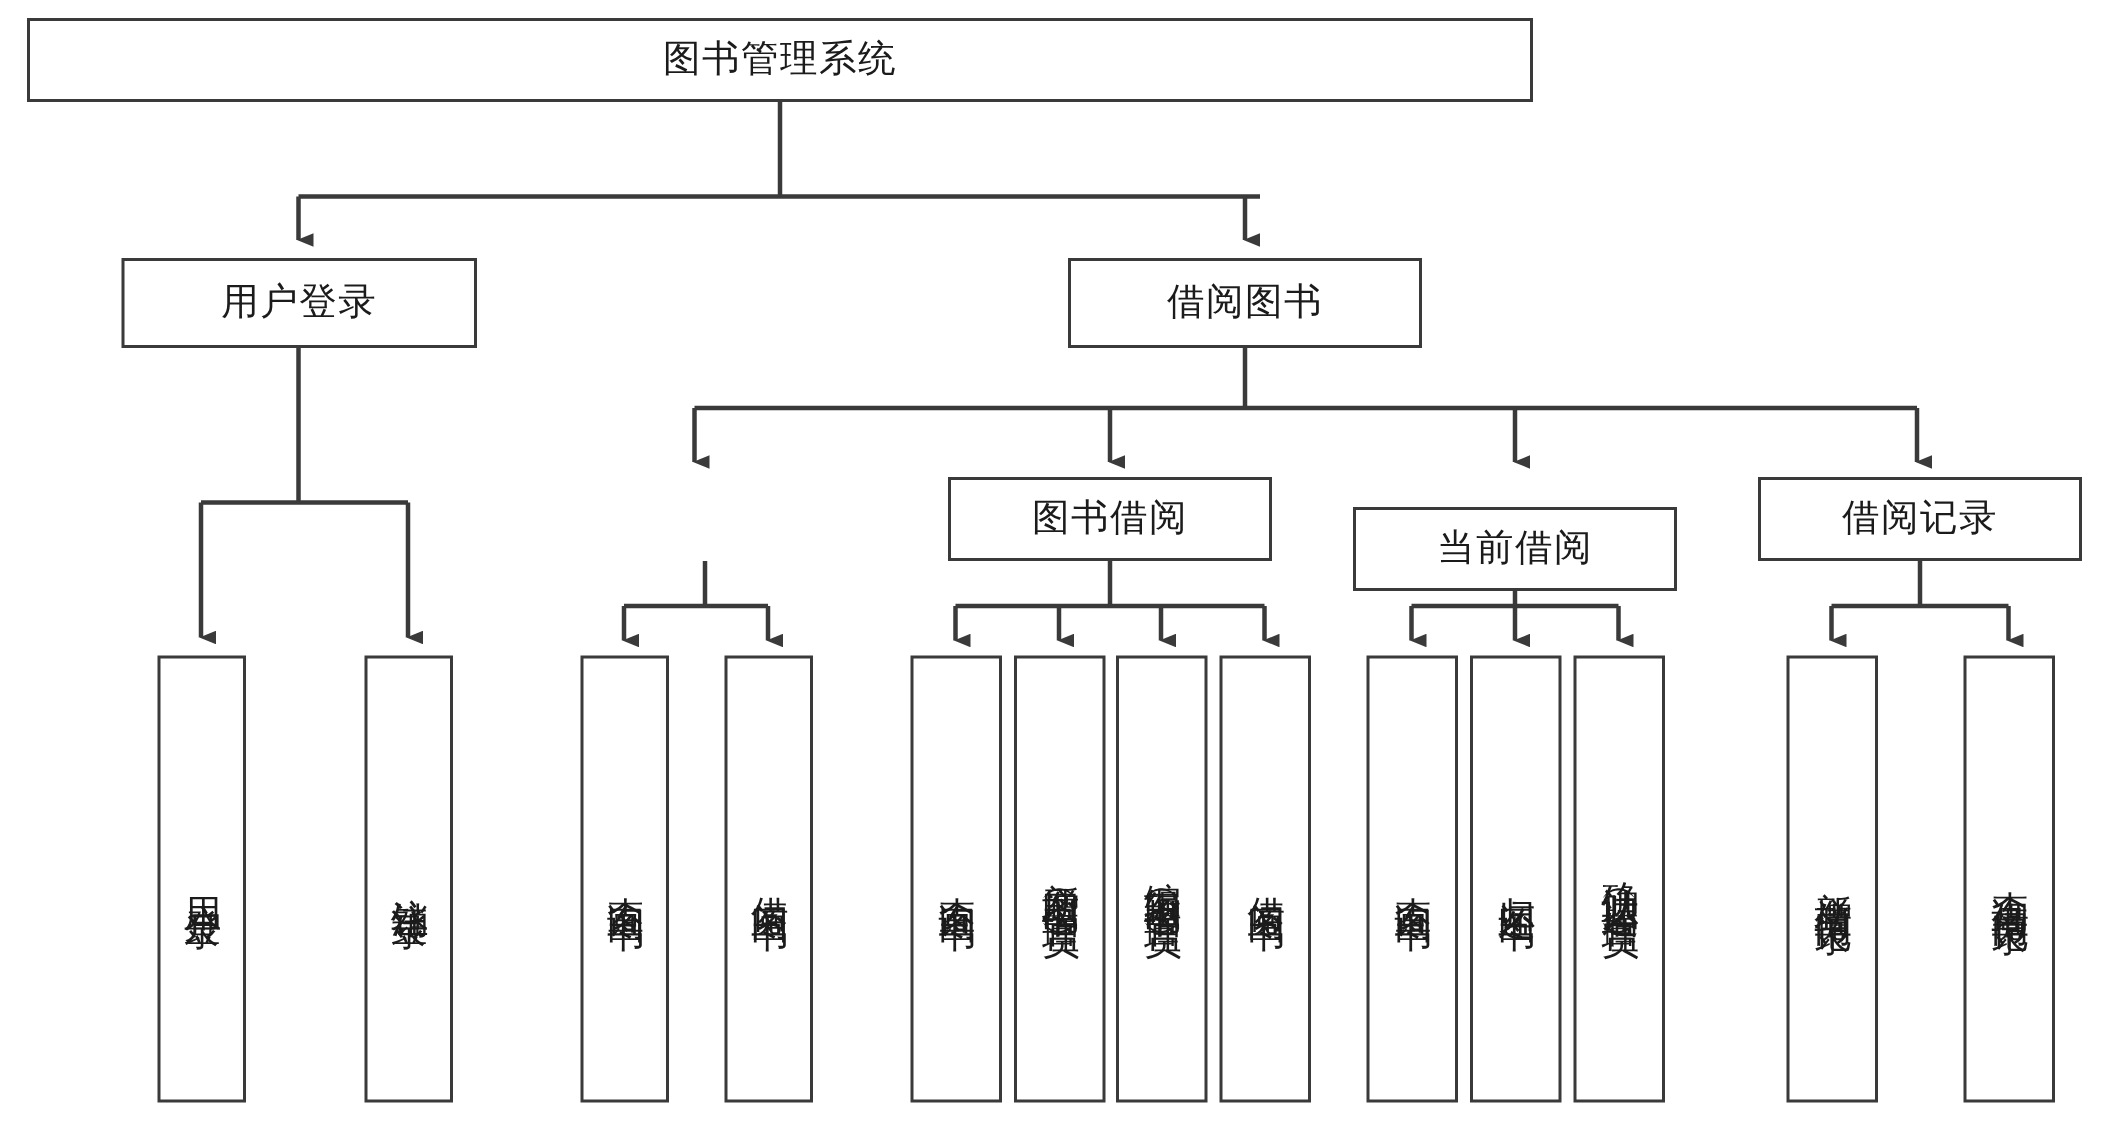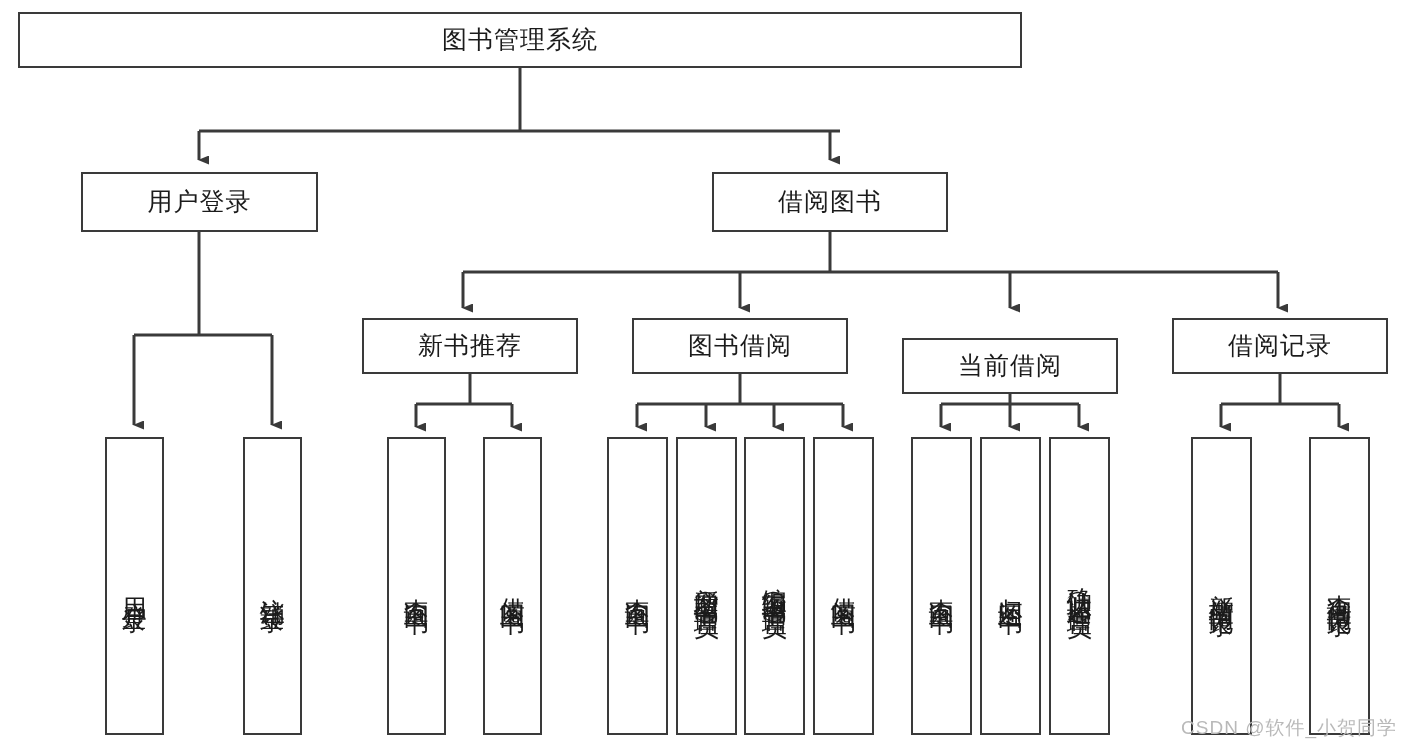--- a/index.html
+++ b/index.html
@@ -102,21 +102,20 @@
       <path d="M1339,404 L1339,427" marker-end="url(#arrow)"></path>
     </g>
   </svg>
 
   <div class="node horiz root" style="left:18px;top:12px;width:1004px;height:56px;">图书管理系统</div>
 
   <div class="node horiz" style="left:81px;top:172px;width:237px;height:60px;">用户登录</div>
 
   <div class="node horiz" style="left:712px;top:172px;width:236px;height:60px;">借阅图书</div>
 
-  <div class="node horiz" style="left:362px;top:318px;width:216px;height:56px;">新书推荐</div>
 
   <div class="node horiz" style="left:632px;top:318px;width:216px;height:56px;text-align:right;">图书借阅</div>
 
   <div class="node horiz" style="left:902px;top:318px;width:216px;height:56px;margin-top:20px;">当前借阅</div>
 
   <div class="node horiz" style="left:1172px;top:318px;width:216px;height:56px;">借阅记录</div>
 
   <div class="node vert" style="left:105px;top:437px;width:59px;height:298px;">用户登录</div>
 
   <div class="node vert" style="left:243px;top:437px;width:59px;height:298px;">注销登录</div>
@@ -136,15 +135,14 @@
   <div class="node vert" style="left:911px;top:437px;width:61px;height:298px;">查询图书</div>
 
   <div class="node vert" style="left:980px;top:437px;width:61px;height:298px;">归还图书</div>
 
   <div class="node vert" style="left:1049px;top:437px;width:61px;height:298px;">确认归还（管理员）</div>
 
   <div class="node vert" style="left:1191px;top:437px;width:61px;height:298px;">新增借阅记录</div>
 
   <div class="node vert" style="left:1309px;top:437px;width:61px;height:298px;">查询借阅记录</div>
 
-  <div class="watermark">CSDN @软件_小贺同学</div>
 
 </div>
 
 </body></html>

